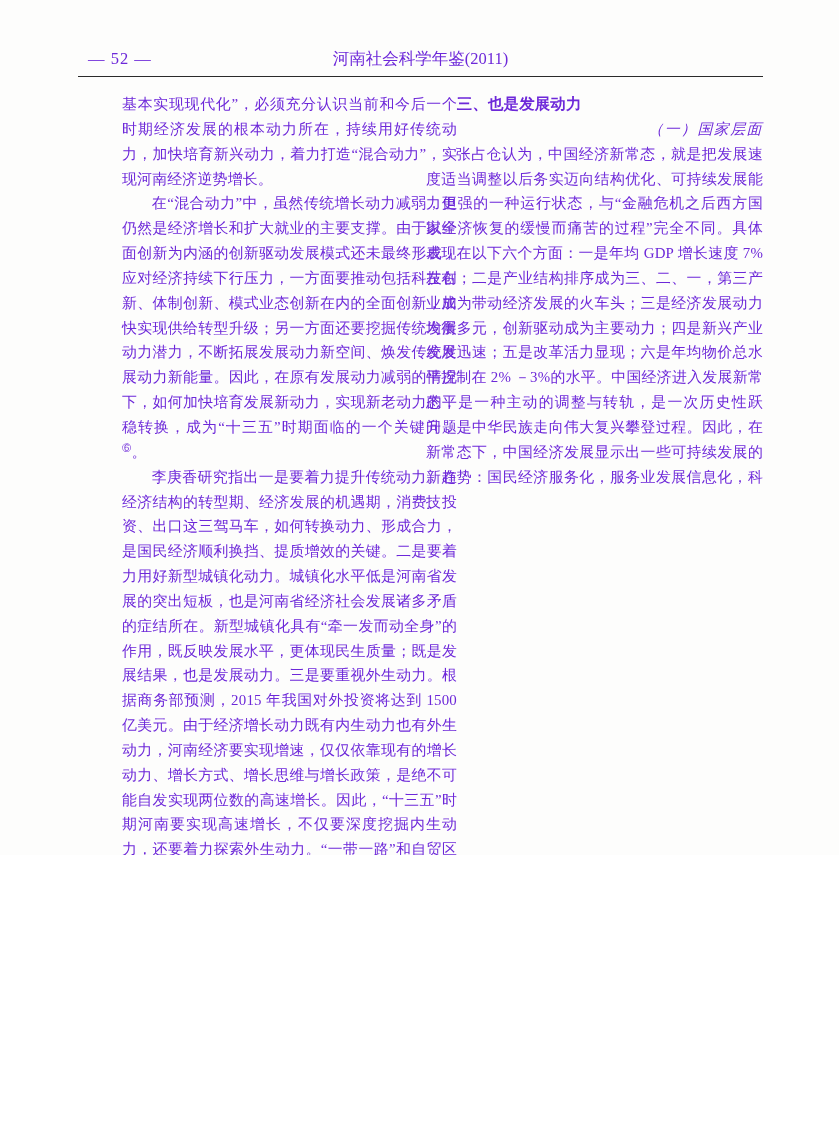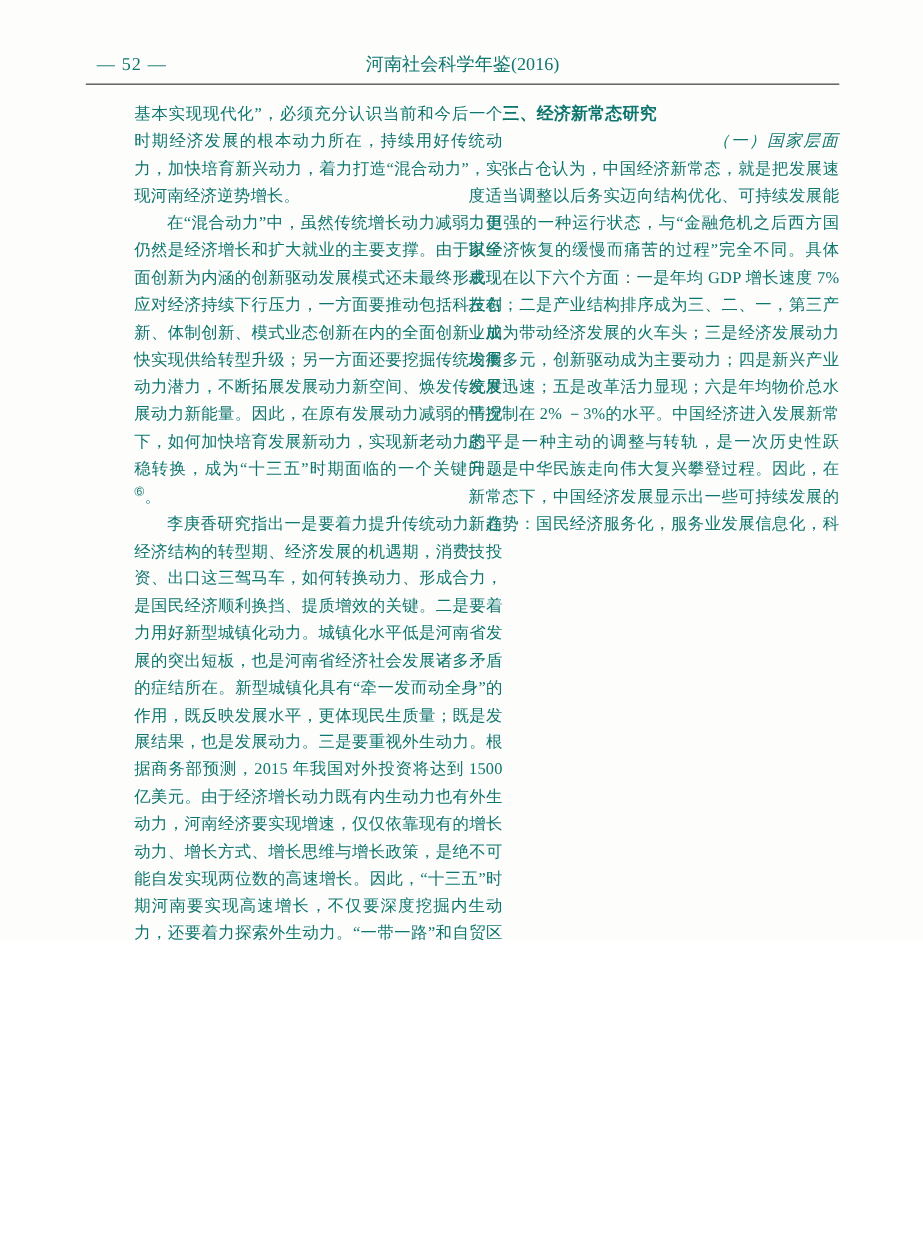--- a/index.html
+++ b/index.html
@@ -6,21 +6,21 @@
     margin: 0;
     padding: 0;
     background: #ffffff;
   }
   .page {
     position: relative;
     width: 839px;
     height: 855px;
     background: #fdfdfc;
     font-family: "Liberation Serif", "DejaVu Serif", serif;
-    color: #0f766e;
+    color: #6d28d9;
     overflow: hidden;
   }
   
   .running-header {
     position: absolute;
     top: 46px;
     left: 78px;
     width: 685px;
     height: 26px;
     font-size: 16.5px;
@@ -85,29 +85,29 @@
     vertical-align: super;
   }
 </style>
 </head>
 <body>
 
 <div class="page">
 
   <div class="running-header">
     <span class="page-number">— 52 —</span>
-    <span class="journal-title">河南社会科学年鉴(2016)</span>
+    <span class="journal-title">河南社会科学年鉴(2011)</span>
   </div>
   <div class="header-rule"></div>
 
   <div class="column column-left">
     <p class="para-cont">基本实现现代化”，必须充分认识当前和今后一个时期经济发展的根本动力所在，持续用好传统动力，加快培育新兴动力，着力打造“混合动力”，实现河南经济逆势增长。</p>
     <p class="para-indent">在“混合动力”中，虽然传统增长动力减弱，但仍然是经济增长和扩大就业的主要支撑。由于以全面创新为内涵的创新驱动发展模式还未最终形成，应对经济持续下行压力，一方面要推动包括科技创新、体制创新、模式业态创新在内的全面创新，加快实现供给转型升级；另一方面还要挖掘传统发展动力潜力，不断拓展发展动力新空间、焕发传统发展动力新能量。因此，在原有发展动力减弱的情况下，如何加快培育发展新动力，实现新老动力的平稳转换，成为“十三五”时期面临的一个关键问题<sup class="fnote">⑥</sup>。</p>
     <p class="para-indent">李庚香研究指出一是要着力提升传统动力。在经济结构的转型期、经济发展的机遇期，消费、投资、出口这三驾马车，如何转换动力、形成合力，是国民经济顺利换挡、提质增效的关键。二是要着力用好新型城镇化动力。城镇化水平低是河南省发展的突出短板，也是河南省经济社会发展诸多矛盾的症结所在。新型城镇化具有“牵一发而动全身”的作用，既反映发展水平，更体现民生质量；既是发展结果，也是发展动力。三是要重视外生动力。根据商务部预测，2015 年我国对外投资将达到 1500 亿美元。由于经济增长动力既有内生动力也有外生动力，河南经济要实现增速，仅仅依靠现有的增长动力、增长方式、增长思维与增长政策，是绝不可能自发实现两位数的高速增长。因此，“十三五”时期河南要实现高速增长，不仅要深度挖掘内生动力，还要着力探索外生动力。“一带一路”和自贸区建设为河南发展开放型经济打开了无穷空间。四是要着力用好“双创”动力。在培育新动力方面，“创业”和“创新”是一对孪生兄弟，“双创”正在成为经济社会发展的新引擎，“互联网 + ”行动计划、国家大数据战略等是推进创业创新浪潮的重要抓手。李克强总理在河南考察时，对这个问题也作了重点强调，希望河南在大众创业、万众创新方面走在前列。因此，我们必须抓住大众创业、万众</p>
   </div>
 
   <div class="column column-right">
-    <p class="section-heading">三、经济新常态研究</p>
+    <p class="section-heading">三、也是发展动力</p>
     <p class="subsection-heading">（一）国家层面</p>
     <p class="para-indent">张占仓认为，中国经济新常态，就是把发展速度适当调整以后务实迈向结构优化、可持续发展能力更强的一种运行状态，与“金融危机之后西方国家经济恢复的缓慢而痛苦的过程”完全不同。具体表现在以下六个方面：一是年均 GDP 增长速度 7%左右；二是产业结构排序成为三、二、一，第三产业成为带动经济发展的火车头；三是经济发展动力均衡多元，创新驱动成为主要动力；四是新兴产业发展迅速；五是改革活力显现；六是年均物价总水平控制在 2% －3%的水平。中国经济进入发展新常态，是一种主动的调整与转轨，是一次历史性跃升，是中华民族走向伟大复兴攀登过程。因此，在新常态下，中国经济发展显示出一些可持续发展的新趋势：国民经济服务化，服务业发展信息化，科技</p>
   </div>
 
 </div>
 
 </body></html>

